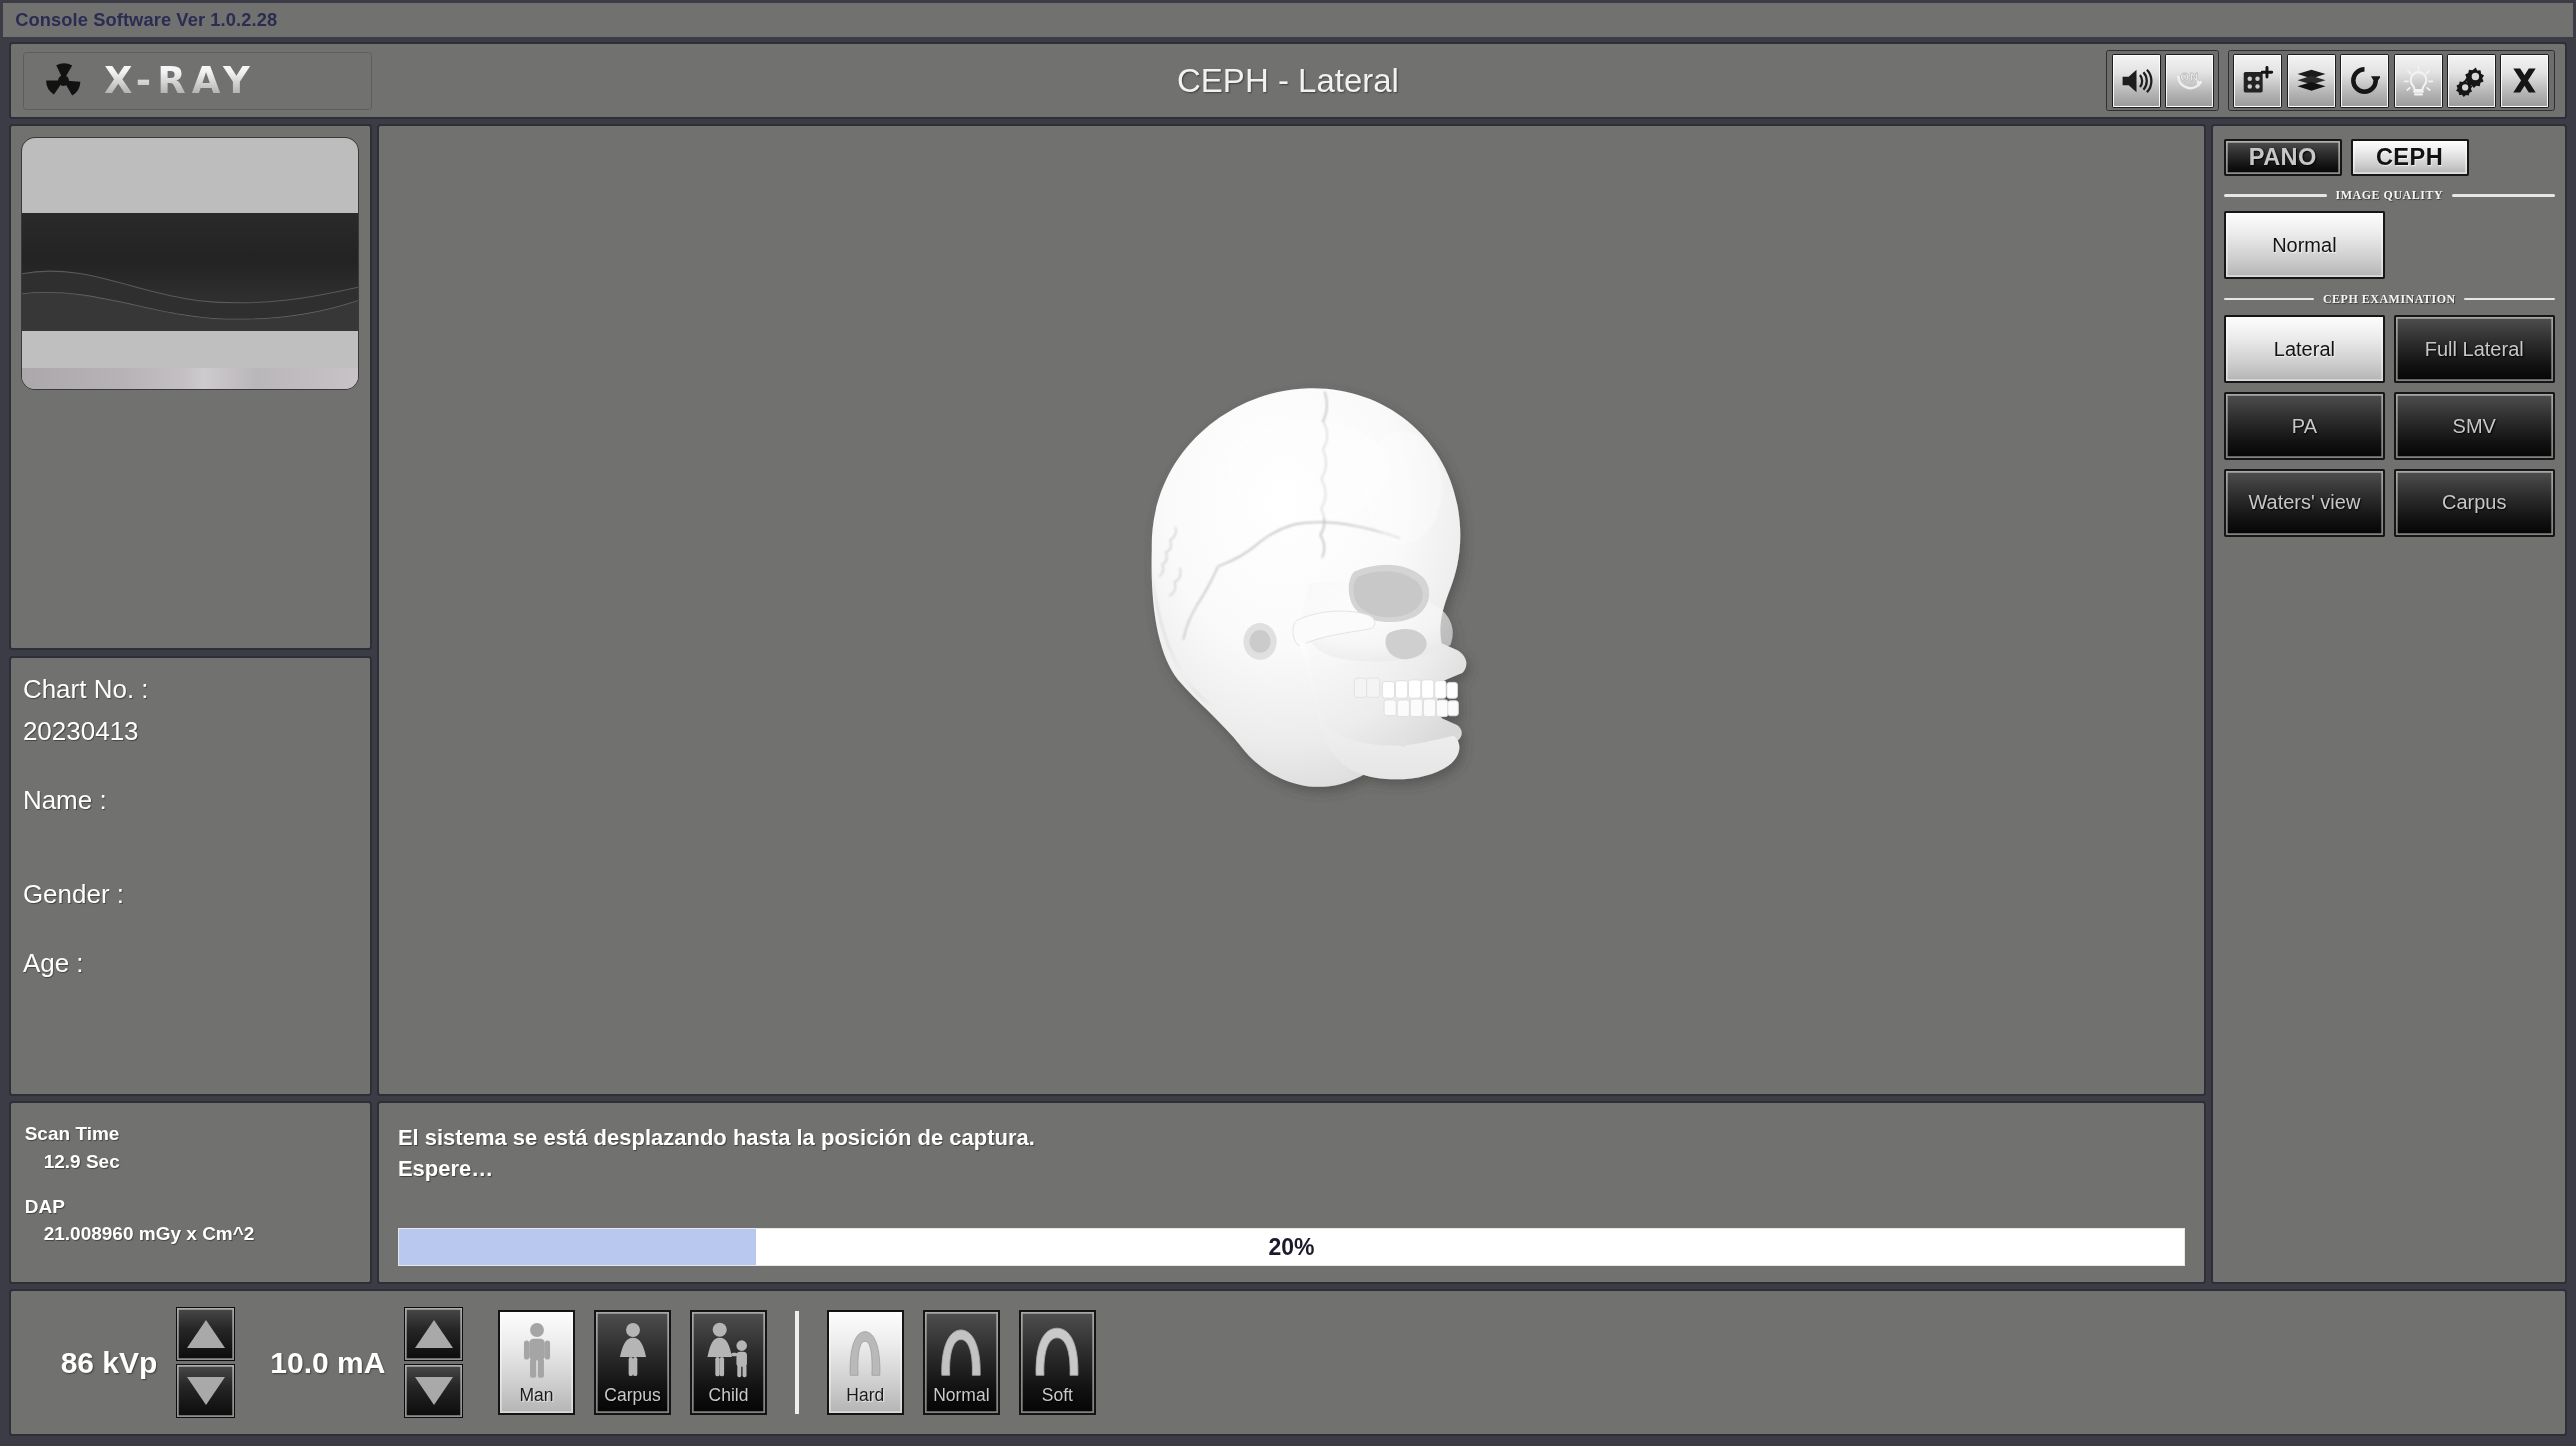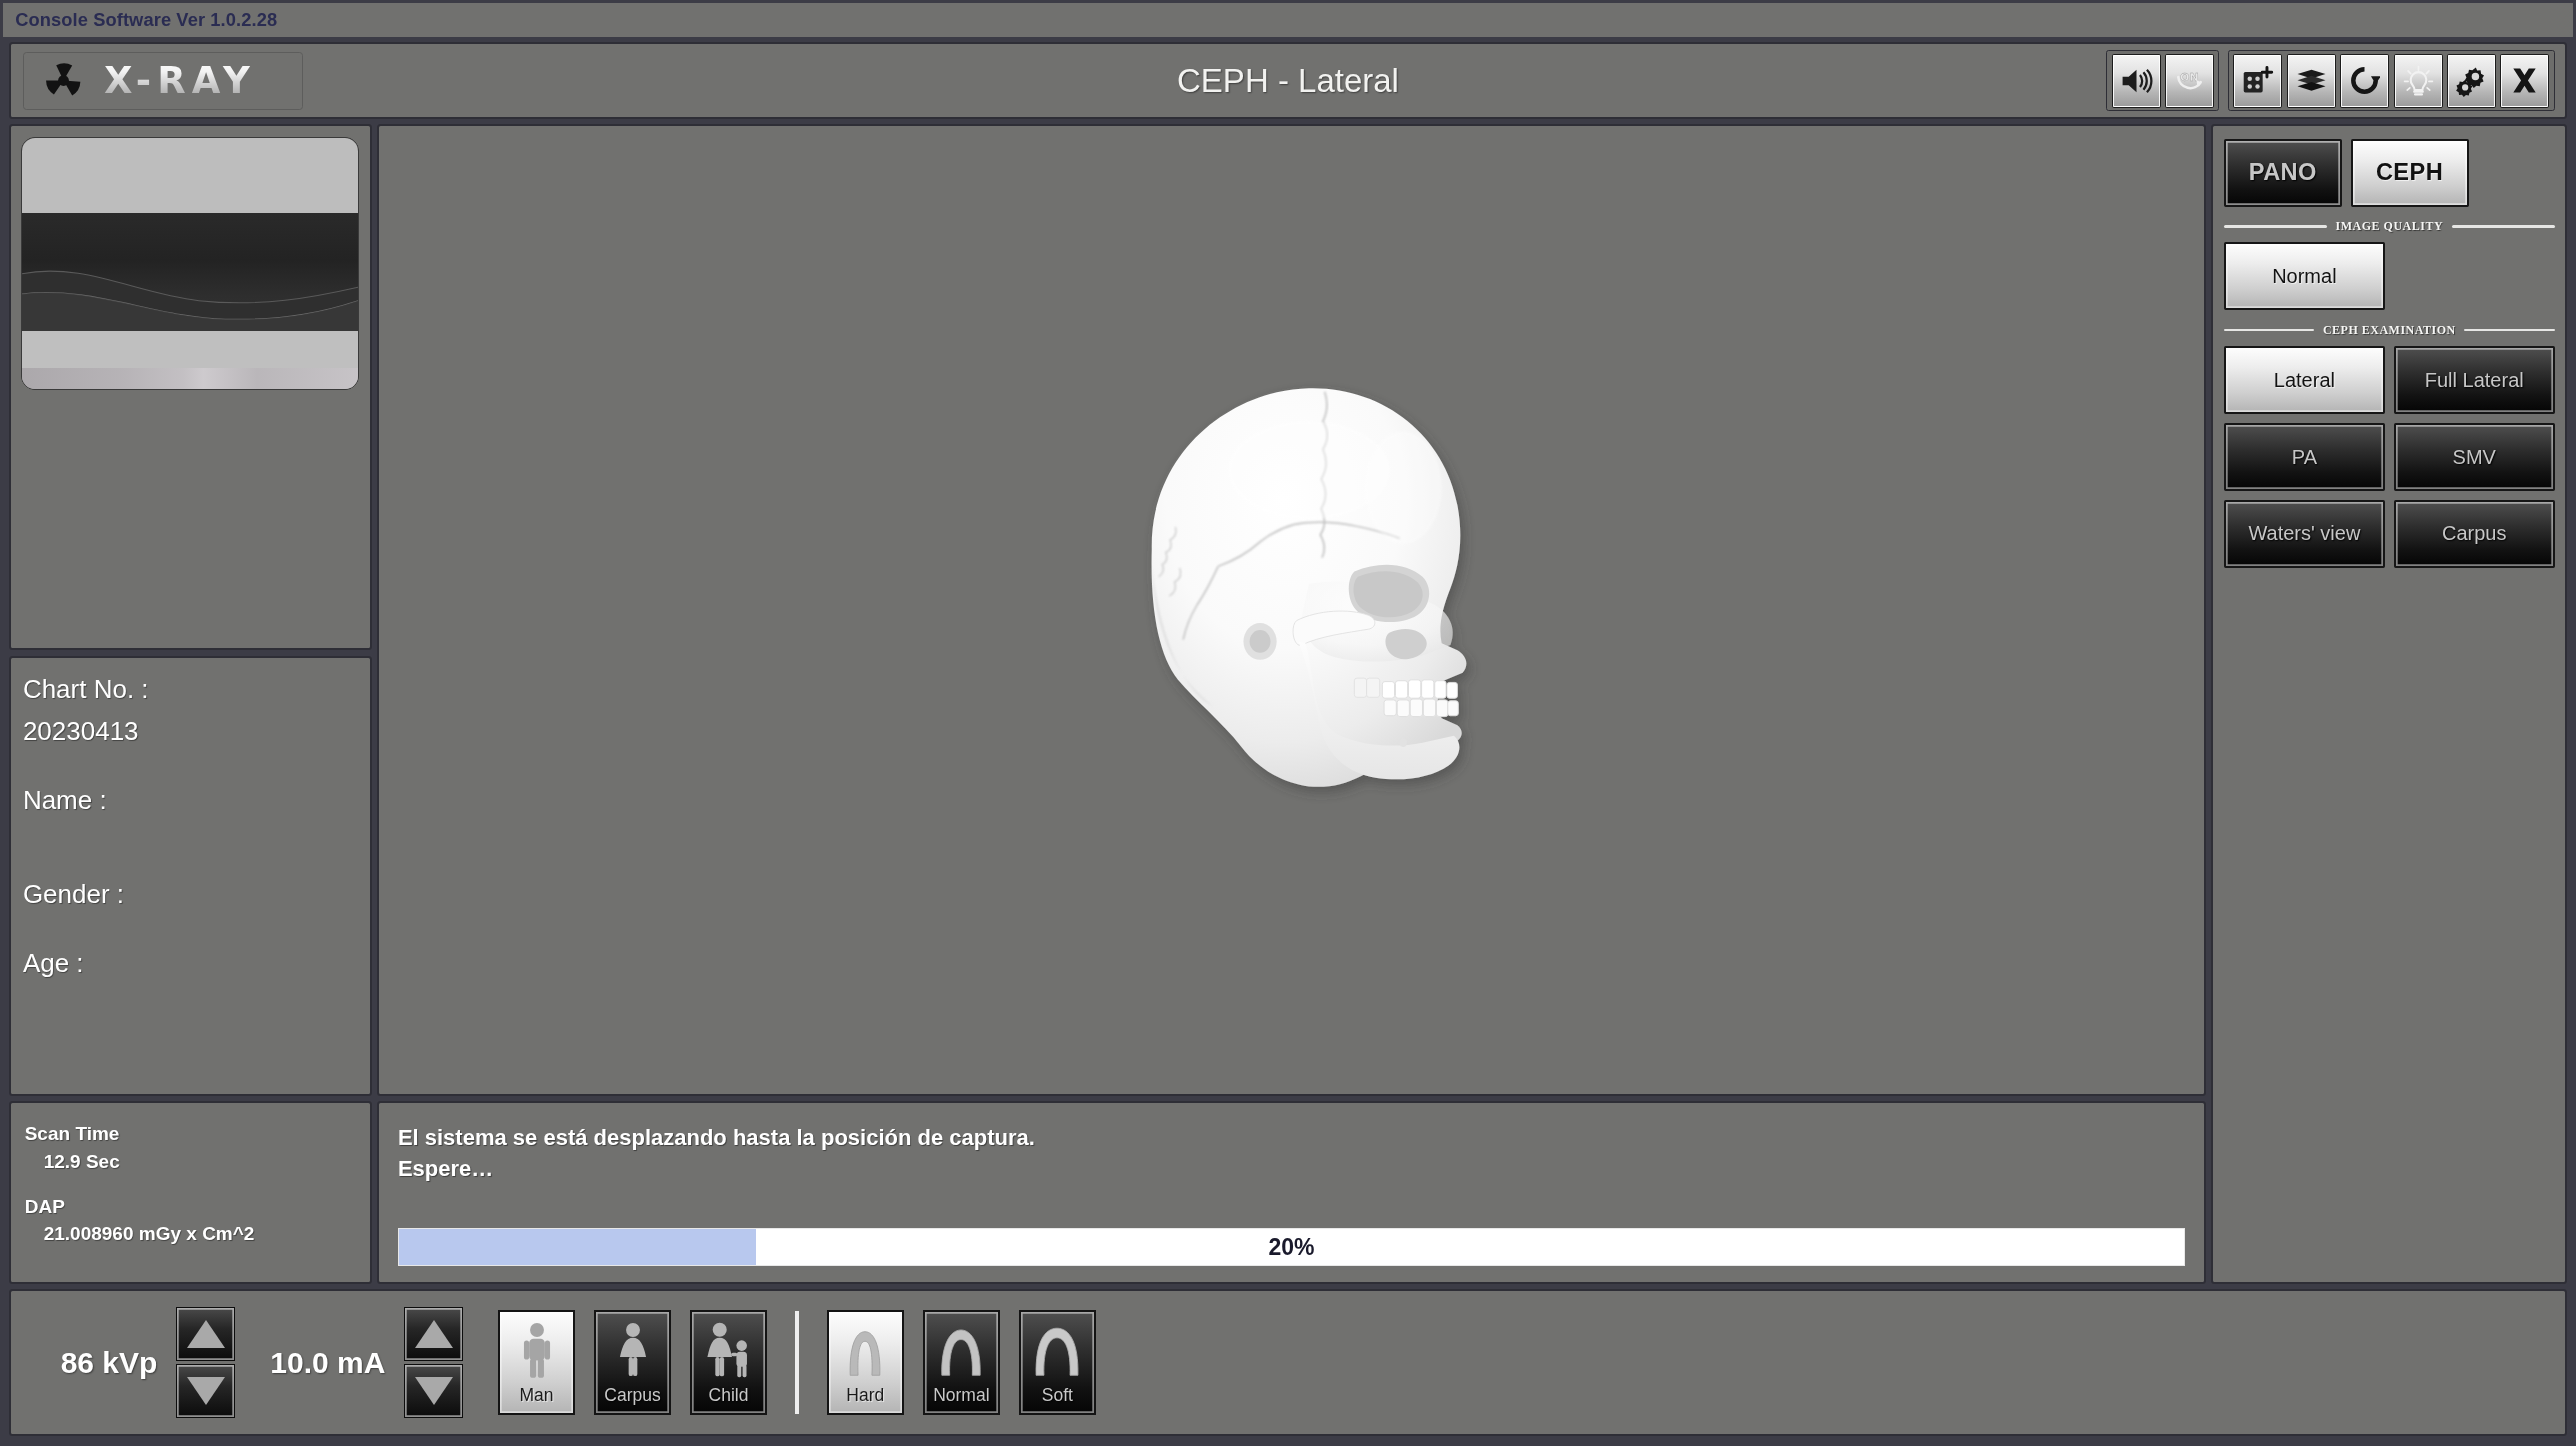--- a/index.html
+++ b/index.html
@@ -58,21 +58,21 @@
     border-radius: 3.5px;
     display: flex;
     align-items: center;
     position: relative;
     flex: 0 0 auto;
   }
 
   .logo-box {
     margin-left: 12.2px;
     height: 58px;
-    width: 280px;
+    width: 349px;
     background: #71716f;
     border: 1.7px solid #5d5d5c;
     border-radius: 3.5px;
     display: flex;
     align-items: center;
     padding-left: 15.7px;
     gap: 17.5px;
   }
   .radiation {
     width: 47px; height: 47px;
@@ -267,21 +267,21 @@
     display: flex;
     flex-direction: column;
     gap: 5.2px;
   }
   #side-panel {
     flex: 1 1 auto;
     padding: 12.2px 10.5px;
   }
   .tabrow { display:flex; gap: 8.7px; }
   .tabbtn {
-    width: 118px; height: 68px;
+    width: 118px; height: 37px;
     border: 2.6px solid #161616;
     border-radius: 1.7px;
     display:flex; align-items:center; justify-content:center;
     font-size: 23.6px; font-weight: bold;
     letter-spacing: 0.4px;
     box-shadow: inset 0 0 0 1.7px rgba(255,255,255,.55);
   }
   .btn-dark {
     background: linear-gradient(to bottom,#4f4f4f 0%, #2e2e2e 38%, #121212 75%, #050505 100%);
     color: #c7c7c7;

